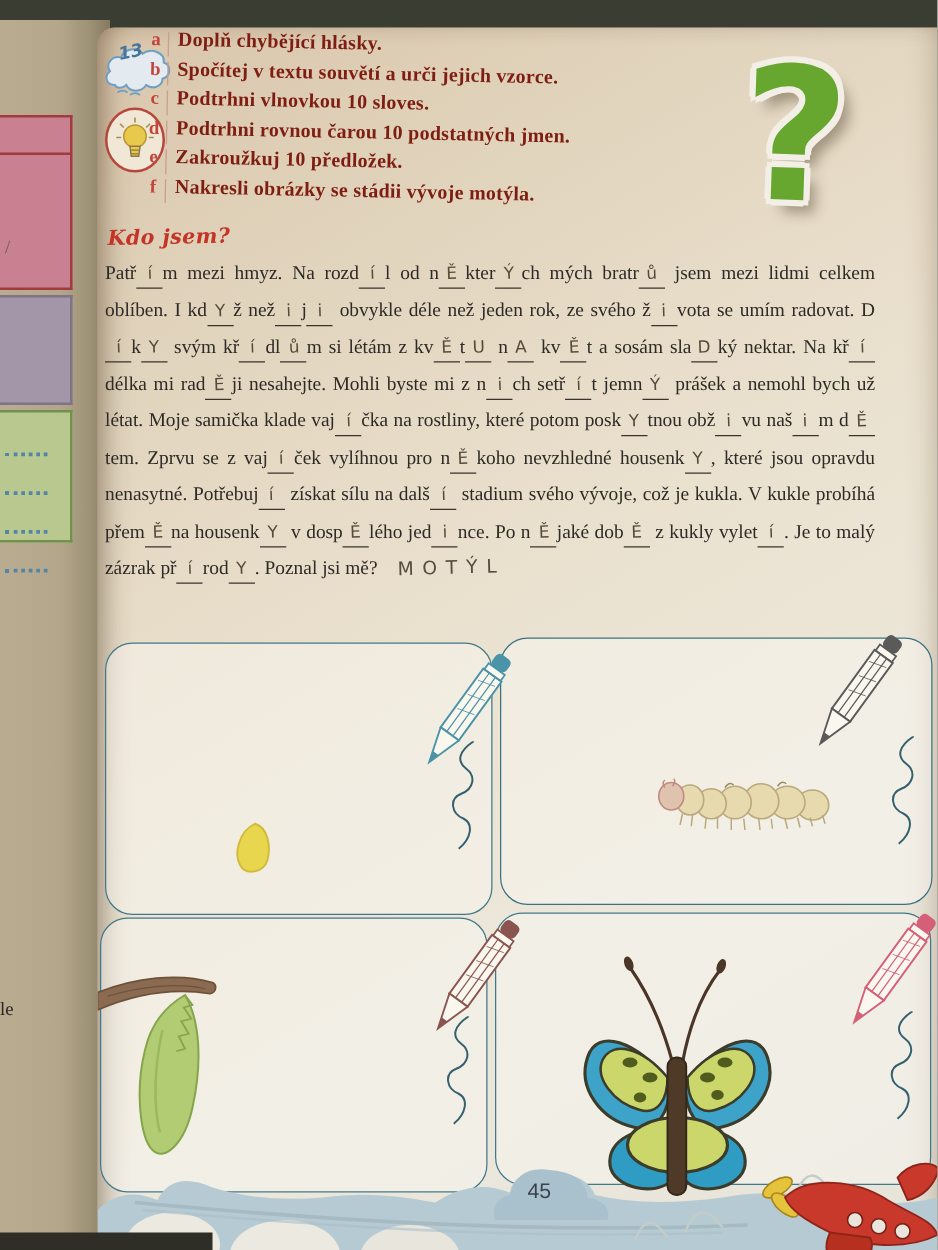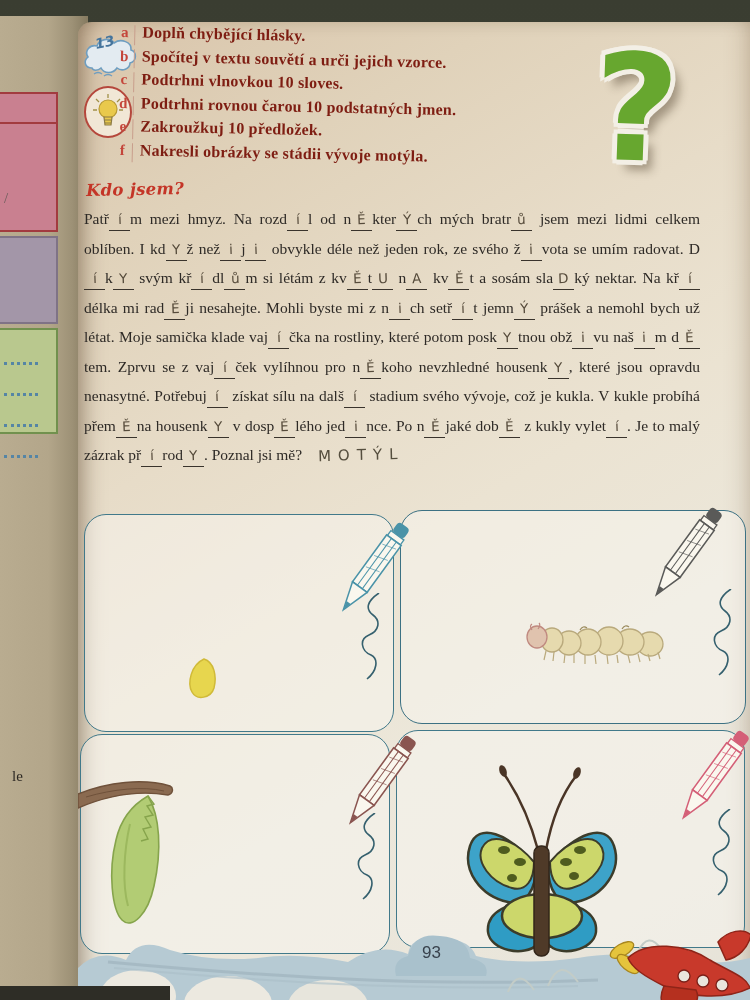--- a/index.html
+++ b/index.html
@@ -13,21 +13,21 @@
     position:absolute;left:0;top:16px;width:88px;height:984px;
     background:linear-gradient(90deg,#b9ac90 0%,#b3a68a 55%,#9d9176 82%,#857a60 100%);
   }
   .prev-num{position:absolute;left:2px;top:76px;font:700 15px "Liberation Serif",serif;color:#2e2a24;}
   .red-box{position:absolute;left:0;top:76px;width:56px;height:136px;background:#c98090;border:2px solid #a23b3f;border-left:none;}
   .red-box-divider{position:absolute;left:0;top:28px;width:100%;height:0;border-bottom:2px solid #a23b3f;}
   .slash-mark{position:absolute;left:4px;top:96px;color:#6d5c5c;font:15px "Liberation Serif",serif;}
   .purple-box{position:absolute;left:0;top:220px;width:56px;height:84px;background:#a396a8;border:2px solid #7f7386;border-left:none;}
   .green-box{position:absolute;left:0;top:312px;width:56px;height:102px;background:#b9c88e;border:2px solid #71914e;border-left:none;}
   .dot-row{position:absolute;left:4px;width:34px;height:0;border-bottom:3px dotted #5585a5;}
-  .le-label{position:absolute;left:0;top:752px;font:15px "Liberation Serif",serif;color:#2b2722;padding-left:12px;}
+  .le-label{position:absolute;left:0;top:784px;font:15px "Liberation Serif",serif;color:#2b2722;}
   
   .main-page{
     position:absolute;left:78px;top:22px;width:672px;height:978px;
     border-top-left-radius:14px;
     background:
       linear-gradient(150deg,#d9c5ab 0%,#e0d2ba 18%,#e7dcc8 36%,#ebe3d2 52%,#ece7da 68%,#eae6db 84%,#e6e3d8 100%);
     box-shadow:inset 16px 0 22px -12px rgba(70,45,20,.5), inset -14px 0 24px -14px rgba(90,60,30,.35);
     overflow:hidden;
   }
   
@@ -295,21 +295,21 @@
   <svg class="footer-svg" viewBox="0 0 672 78">
     <path d="M0,46 Q20,26 48,38 Q60,14 92,28 Q130,40 180,36 Q220,30 270,40 Q300,20 330,32 Q333,12 366,16 Q392,18 398,34 Q440,44 500,36 Q540,28 600,38 Q640,44 672,36 L672,78 L0,78 Z" fill="#b6cad3"></path>
     <ellipse cx="60" cy="74" rx="38" ry="26" fill="#ece9e0"></ellipse>
     <ellipse cx="150" cy="82" rx="44" ry="28" fill="#ece9e0"></ellipse>
     <ellipse cx="250" cy="84" rx="40" ry="26" fill="#e7e5dc"></ellipse>
     <path d="M30,40 C160,52 340,66 520,58" fill="none" stroke="#9fb4be" stroke-width="3" opacity=".7"></path>
     <path d="M36,46 C170,58 330,70 500,64" fill="none" stroke="#aabec8" stroke-width="2" opacity=".6"></path>
     <path d="M330,34 Q336,10 362,14 Q390,16 392,36 Q412,40 408,54 L318,54 Q314,38 330,34 Z" fill="#a9c1cc"></path>
     <path d="M430,70 q10,-26 26,-2 M470,64 q12,-30 30,-4 M560,30 q10,-22 24,-2" fill="none" stroke="#c3ccc7" stroke-width="2"></path>
   </svg>
-  <span class="page-num">93</span>
+  <span class="page-num">45</span>
 
   <svg class="airplane" width="150" height="95" viewBox="0 0 150 95">
     <path d="M112,22 C122,10 138,8 145,15 C142,28 132,38 120,40 Z" fill="#c8392b" stroke="#8e2418" stroke-width="1.5"></path>
     <ellipse cx="16" cy="30" rx="13" ry="6" fill="#e5c43c" stroke="#a8861e" stroke-width="1.3" transform="rotate(-30 16 30)"></ellipse>
     <ellipse cx="22" cy="44" rx="13" ry="6" fill="#e5c43c" stroke="#a8861e" stroke-width="1.3" transform="rotate(40 22 44)"></ellipse>
     <path d="M22,38 C40,20 80,24 104,40 C124,52 140,56 144,68 C120,80 82,78 58,66 C38,56 26,48 22,38 Z" fill="#c8392b" stroke="#8e2418" stroke-width="1.5"></path>
     <circle cx="78" cy="56" r="6" fill="#e9e5dc" stroke="#7a2018" stroke-width="1.3"></circle>
     <circle cx="97" cy="61" r="6" fill="#e9e5dc" stroke="#7a2018" stroke-width="1.3"></circle>
     <circle cx="116" cy="65" r="6" fill="#e9e5dc" stroke="#7a2018" stroke-width="1.3"></circle>
     <path d="M58,66 C50,84 60,93 78,90 C90,88 94,78 90,70 Z" fill="#b5301f" stroke="#8e2418" stroke-width="1.5"></path>

